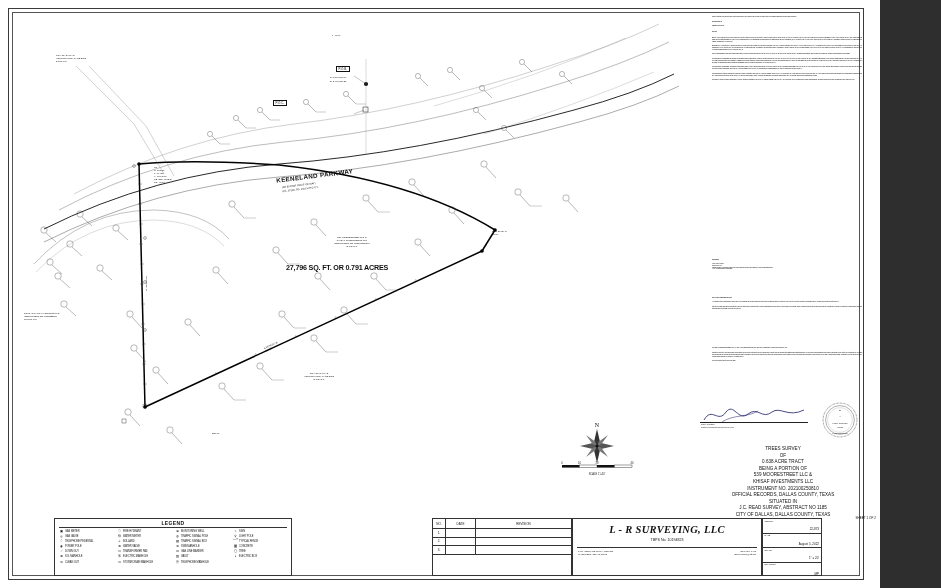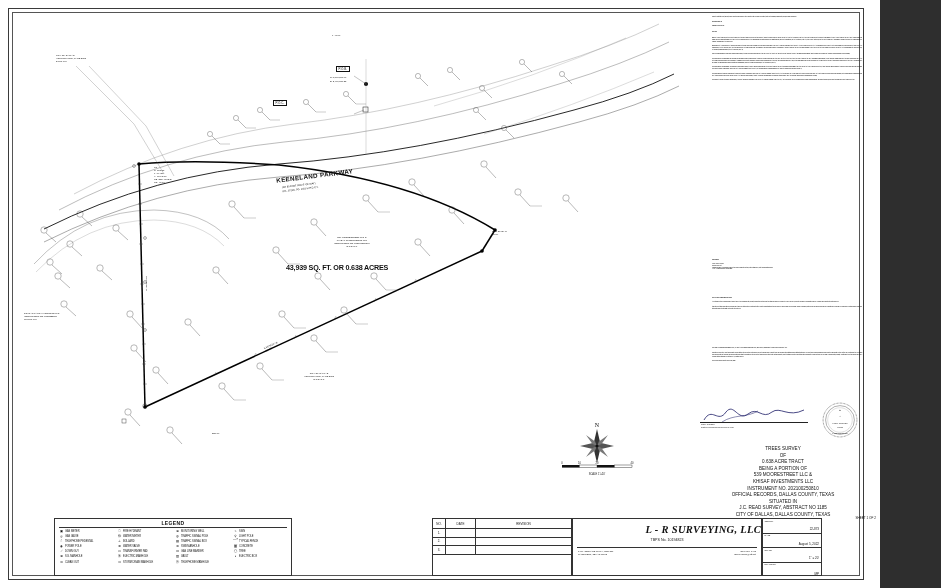--- a/index.html
+++ b/index.html
@@ -106,21 +106,21 @@
   
   #rev-box { position:absolute; left:420px; top:0px; width:140px; height:58px; border:0.9px solid #333; background:#fff;}
   .rev-hdr { display:flex; height:10px; border-bottom:0.8px solid #333; }
   .rev-row { display:flex; height:8.5px; border-bottom:0.7px solid #333; }
   .rv-no { width:13px; border-right:0.8px solid #333; font-size:3px; color:#111; display:flex; align-items:center; justify-content:center;}
   .rv-dt { width:30px; border-right:0.8px solid #333; font-size:3px; color:#111; display:flex; align-items:center; justify-content:center;}
   .rv-rv { flex:1; font-size:3px; color:#111; display:flex; align-items:center; justify-content:center;}
 
   
   #firm-box { position:absolute; left:560px; top:0px; width:190px; height:58px; border:0.9px solid #333; background:#fff;}
-  #firm-name { text-align:right; font-family:"Liberation Serif", serif; font-style:italic; font-weight:bold; font-size:10.5px; color:#111; padding-top:5px; letter-spacing:0.3px;}
+  #firm-name { text-align:center; font-family:"Liberation Serif", serif; font-style:italic; font-weight:bold; font-size:10.5px; color:#111; padding-top:5px; letter-spacing:0.3px;}
   #firm-tbps { text-align:center; font-size:3.6px; color:#111; padding-top:2.5px;}
   #firm-rule { margin:5px 4px 0 4px; border-bottom:0.8px solid #333;}
   #firm-contact { display:flex; justify-content:space-between; padding: 2px 5px 0 5px;}
   #firm-contact div { font-size:2.3px; line-height:3.2px; color:#111;}
 
   
   #job-box { position:absolute; left:750px; top:0px; width:60px; height:58px; border:0.9px solid #333; background:#fff;}
   .job-row { height:14.5px; border-bottom:0.8px solid #333; position:relative;}
   .job-row:last-child { border-bottom:none; }
   .job-k { position:absolute; left:1.5px; top:0.8px; font-size:2.2px; color:#111;}
@@ -389,21 +389,21 @@
       </div>
       <div class="plan-note-l" style="left:250px; top:330px; transform:rotate(-25deg);">
         <div>S 55°38'24" W</div>
         <div>232.25'</div>
       </div>
       <div class="plan-note-l" style="left:478px; top:216px;">
         <div>S 27°30'42" W</div>
         <div>38.00'</div>
       </div>
 
-      <div id="area-label">43,939 SQ. FT. OR 0.638 ACRES</div>
+      <div id="area-label">27,796 SQ. FT. OR 0.791 ACRES</div>
     </div>
 
     <div id="legal-col" class="microtext">
       <p>This is to certify that I have, this date, made an on the ground survey of the property located on 5309 Moorestreet, in the City of Dallas, Dallas County, Texas, described as follows:</p>
       <p class="hd">STATE OF TEXAS</p>
       <p class="hd spaced">COUNTY OF DALLAS</p>
       <p class="hd spaced">TRACT 2</p>
       <p>BEING A 0.638 ACRE LOT, TRACT OR PARCEL OF LAND SITUATED IN THE J.C. READ SURVEY, ABSTRACT NO. 1185, IN THE CITY OF DALLAS, DALLAS COUNTY, TEXAS, SAID 0.638 ACRE LOT, TRACT OR PARCEL BEING ALL OF A 0.638 ACRE TRACT OF LAND AS DESCRIBED IN DEED TO 539 MOORESTREET LLC AND KHISAF INVESTMENTS LLC AS RECORDED IN INSTRUMENT NO. 202100250810, OFFICIAL RECORDS, DALLAS COUNTY, TEXAS, SAID 0.638 ACRE LOT, TRACT OR PARCEL OF LAND BEING MORE PARTICULARLY DESCRIBED BY METES AND BOUNDS AS FOLLOWS:</p>
       <p>BEGINNING AT A SET 5/8 INCH CAPPED IRON ROD MARKED 3123 FOR CORNER IN THE SOUTHWESTERLY RIGHT-WAY LINE OF KEENELAND PARKWAY (AN 80 FOOT RIGHT-OF-WAY) ACCORDING TO THE FINAL PLAT RECORDED IN VOLUME 87180, PAGE 4391, MAP RECORDS, DALLAS COUNTY, TEXAS, SAID SET 5/8 INCH CAPPED IRON ROD ALSO BEING THE MOST NORTHERLY CORNER OF A 2.1987 ACRE TRACT OF LAND DESCRIBED AS 'TRACT 1' IN WARRANTY DEED TO THE CITY OF DALLAS AS RECORDED IN VOLUME 97130, PAGE 2865, DEED RECORDS, DALLAS COUNTY, TEXAS;</p>
       <p>SOUTH 27 DEGREES 30 MINUTES 42 SECONDS WEST, ALONG THE COMMON LINE OF SAID CITY OF DALLAS TRACT AND SAID 0.638 ACRE TRACT OF LAND BEING DESCRIBED A DISTANCE OF 38.00 FEET TO A 1/2 INCH IRON ROD SET FOR CORNER;</p>

